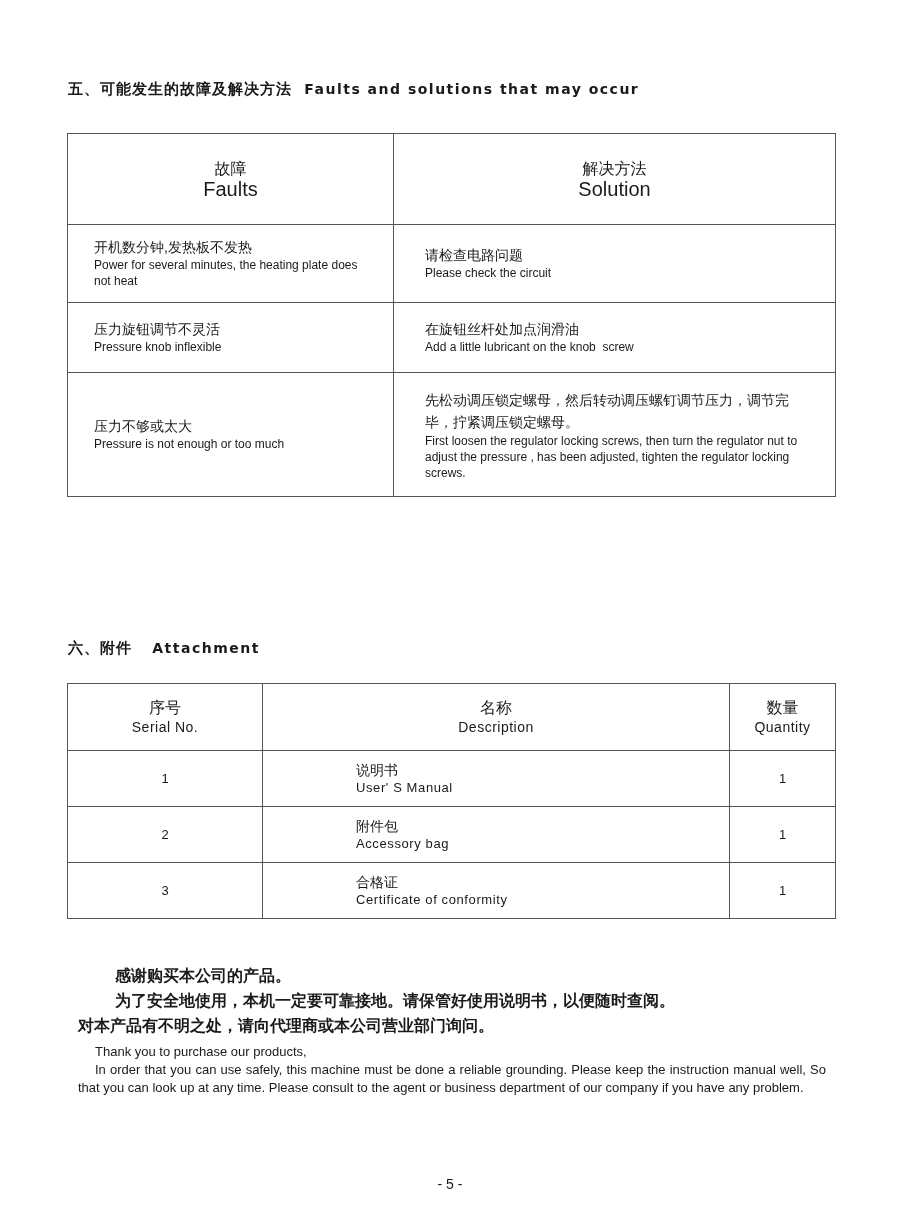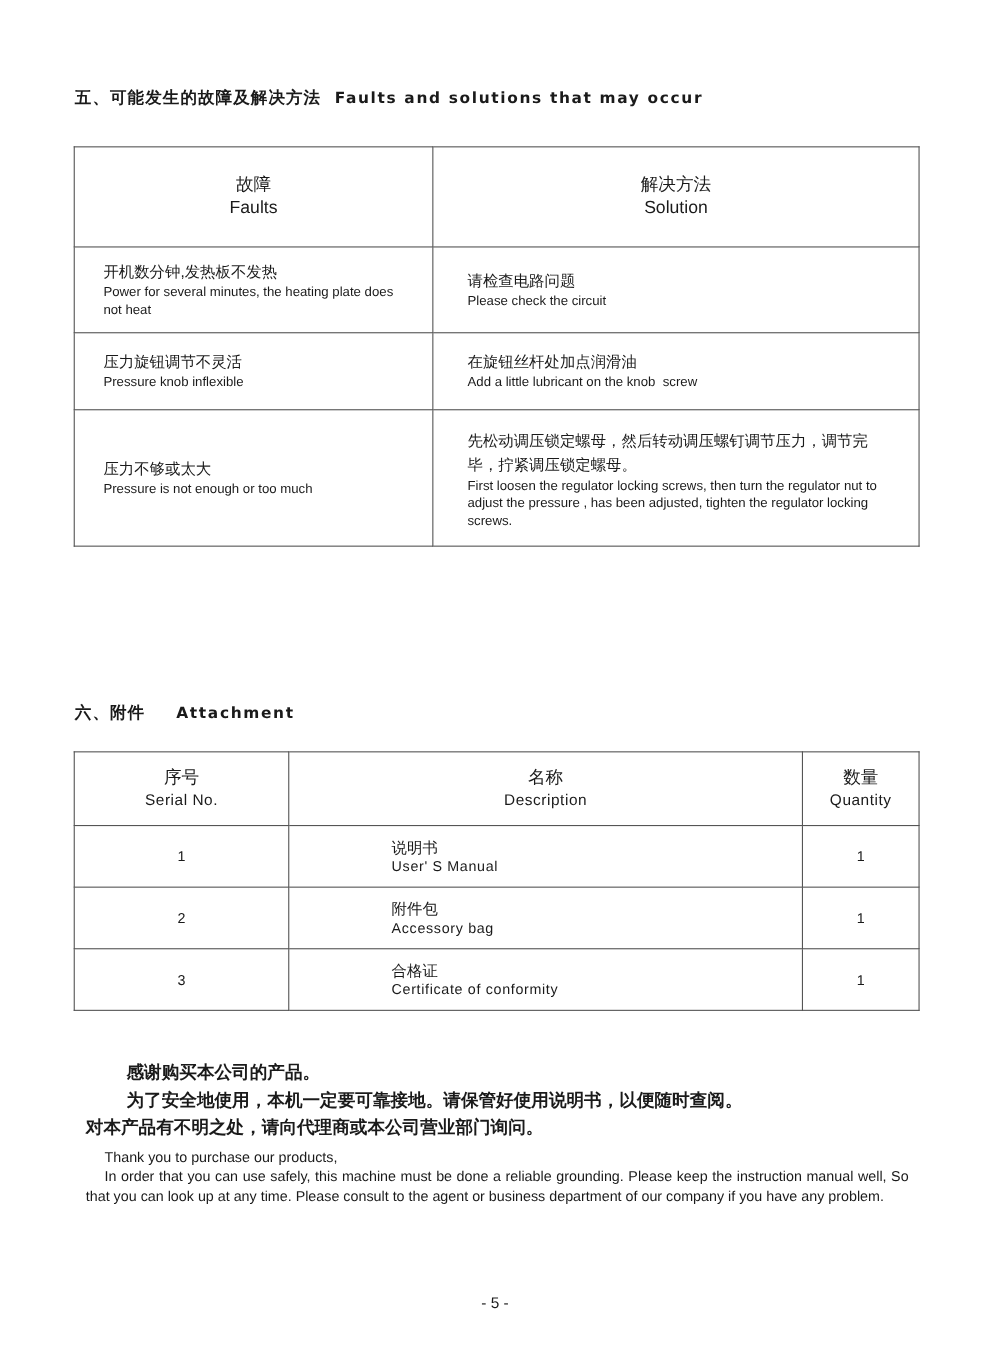--- a/index.html
+++ b/index.html
@@ -9,29 +9,29 @@
     font-family: "Liberation Sans", "DejaVu Sans", sans-serif;
   }
   .section-title {
     position: absolute; left: 68px;
     font-size: 15px; font-weight: bold; letter-spacing: 1px;
     font-family: "DejaVu Sans", sans-serif;
   }
   .section-title .en { font-weight: bold; letter-spacing: 1.5px; margin-left: 6px; font-size: 14px; }
   #title-faults { top: 80px; }
   #title-attach { top: 639px; }
-  #title-attach .en { margin-left: 22px; }
+  #title-attach .en { margin-left: 14px; }
 
   table { border-collapse: collapse; position: absolute; }
   td, th { border: 1px solid #555; }
 
   #faults-table { left: 67px; top: 133px; width: 769px; }
   #faults-table th { height: 88px; font-weight: normal; text-align: center; vertical-align: middle; }
   #faults-table th .zh { font-size: 16px; display: block; line-height: 21px; }
-  #faults-table th .en { font-size: 16px; display: block; line-height: 21px; }
+  #faults-table th .en { font-size: 20px; display: block; line-height: 21px; }
   #faults-table td { vertical-align: middle; padding: 0 0 0 26px; }
   #faults-table td.fault-col { width: 299px; }
   #faults-table td.sol-col { padding-left: 31px; margin-top: 42px; }
   .zh-line { font-size: 14px; line-height: 19px; display: block; }
   .en-line { font-size: 12px; line-height: 16px; display: block; }
 
   #attach-table { left: 67px; top: 683px; width: 769px; }
   #attach-table th { height: 64px; font-weight: normal; text-align: center; vertical-align: middle; }
   #attach-table th .zh { font-size: 16px; display: block; line-height: 20px; }
   #attach-table th .en { font-size: 14px; display: block; line-height: 19px; letter-spacing: 0.5px; }

